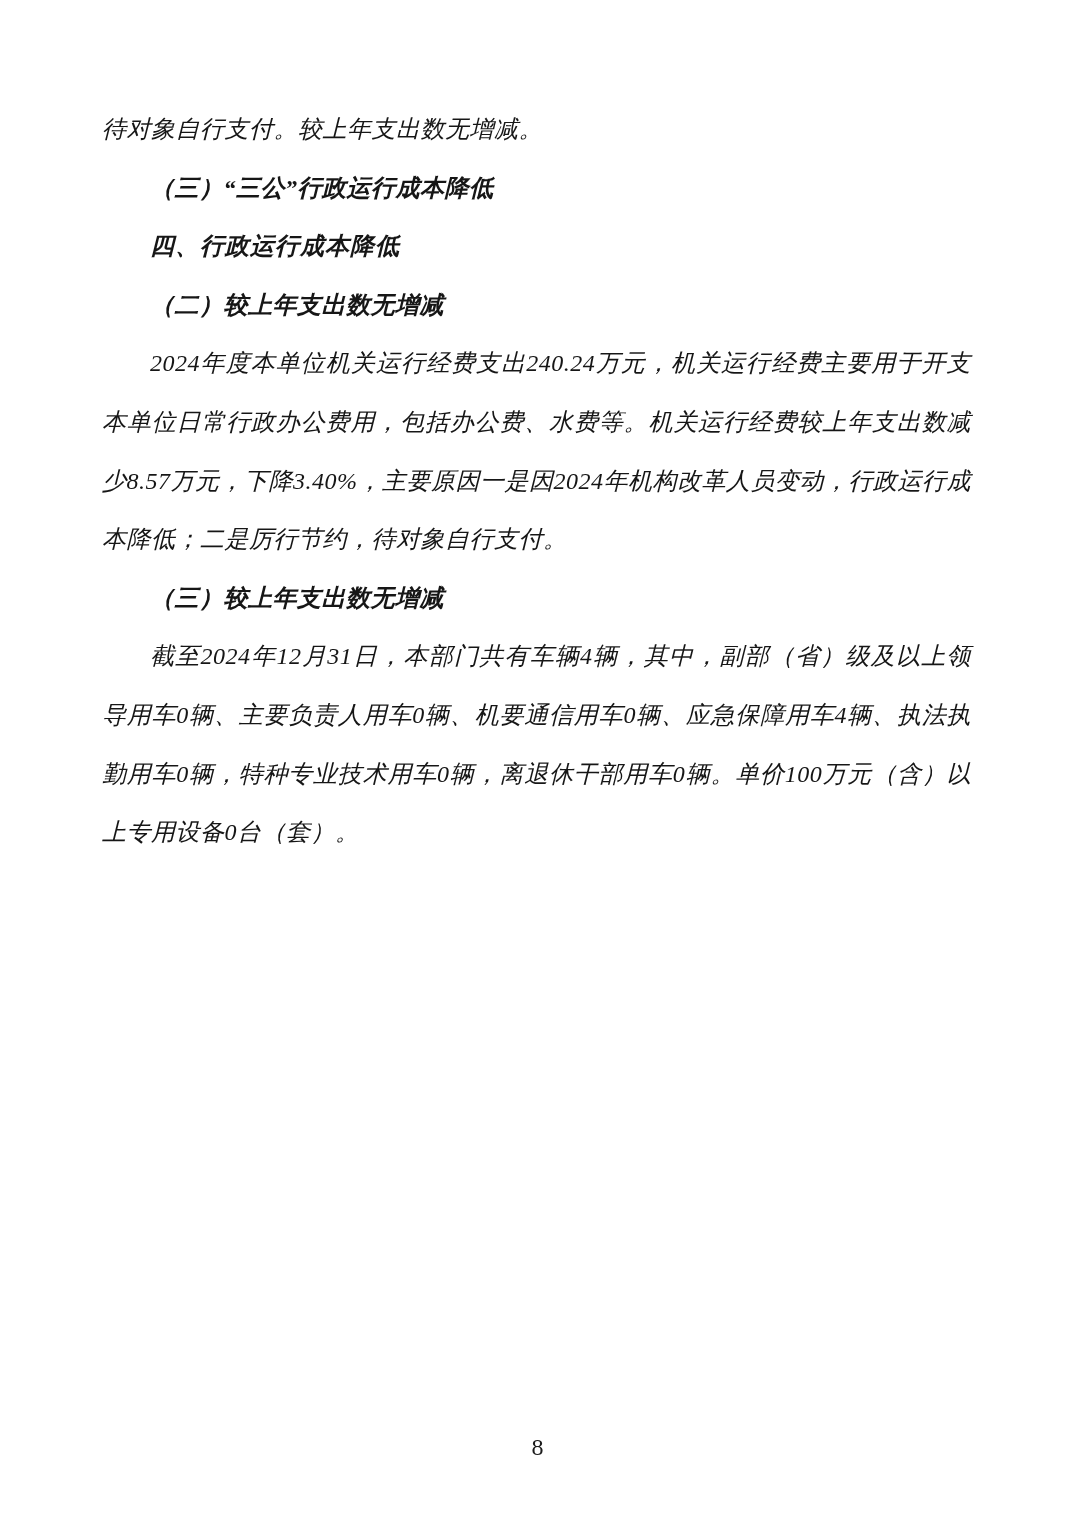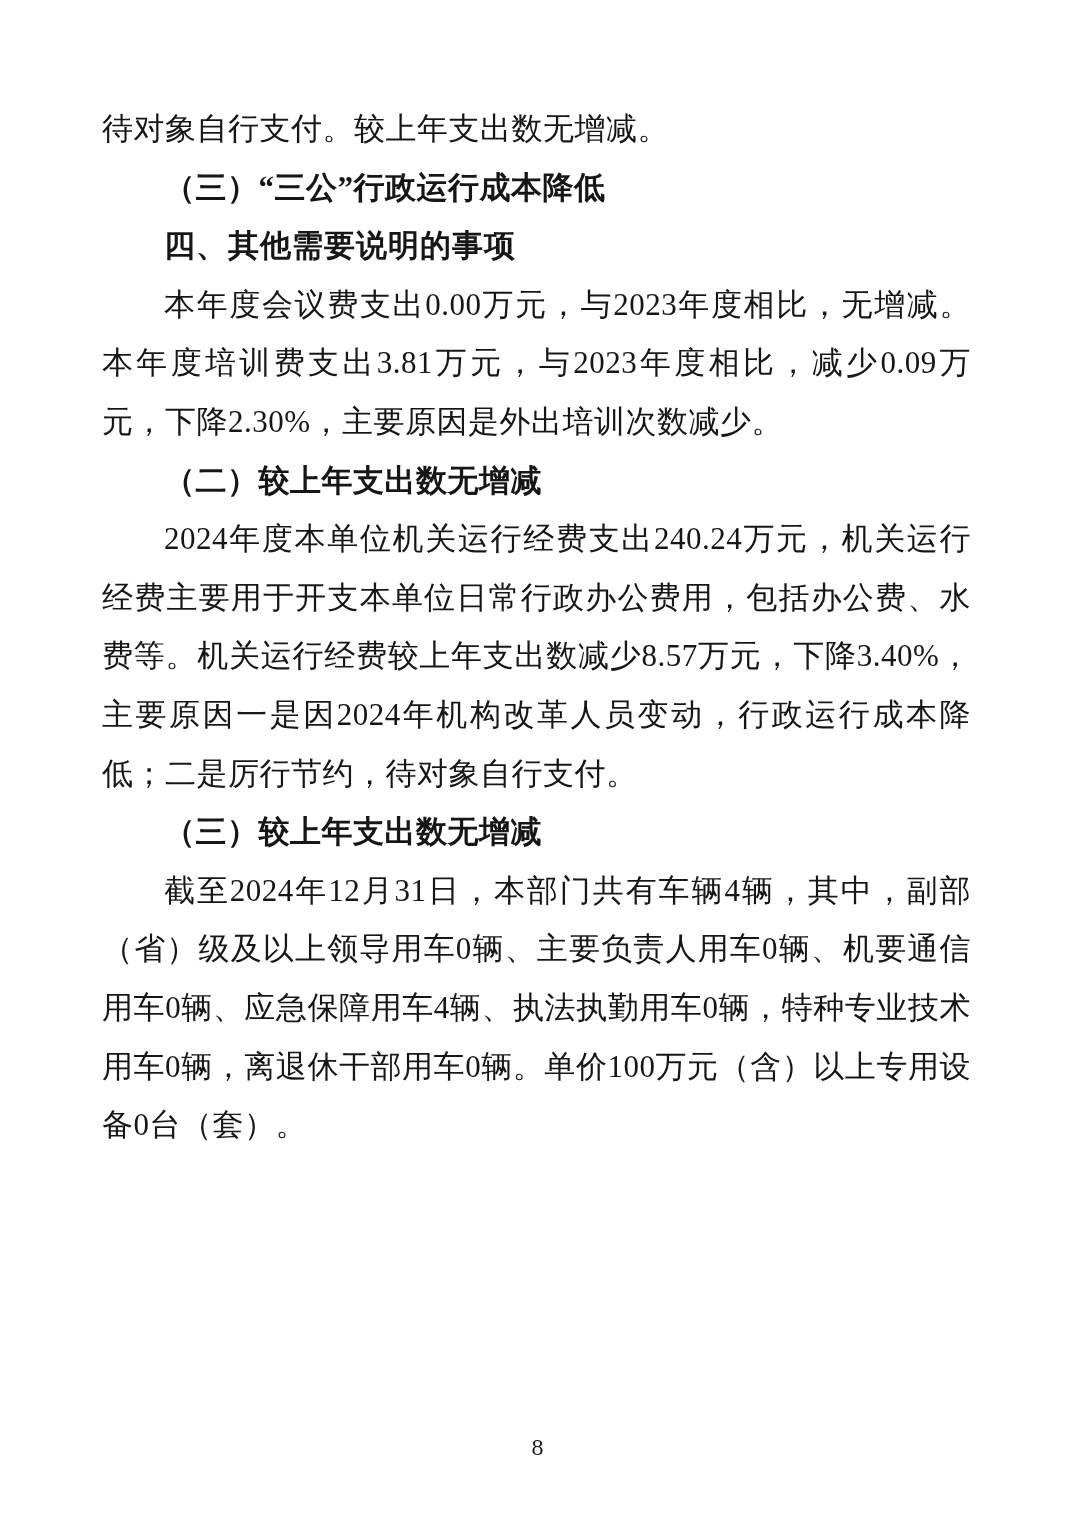--- a/index.html
+++ b/index.html
@@ -17,26 +17,27 @@
     font-family: "Liberation Serif", "DejaVu Serif", serif;
   }
   .content {
     position: absolute;
     left: 102px;
     top: 100px;
     width: 869px;
   }
   .content p {
     margin: 0;
-    font-size: 31px;
+    font-size: 24px;
     line-height: 58.6px;
     text-align: justify;
     text-justify: inter-ideograph;
     letter-spacing: 0.5px;
     word-break: break-all;
+    font-style: italic;
   }
   p.body {
     font-weight: 400;
     text-indent: 2em;
   }
   p.body.noindent {
     text-indent: 0;
   }
   p.h-kai {
     font-weight: 700;
@@ -60,21 +61,20 @@
     font-family: "Liberation Serif", "DejaVu Serif", serif;
   }
 </style>
 </head>
 <body>
 
 <div class="page">
   <div class="content">
     <p class="body noindent">待对象自行支付。较上年支出数无增减。</p>
     <p class="h-kai">（三）“三公”行政运行成本降低</p>
-    <p class="h-hei">四、其他需要说明的事项</p>
-    <p class="body">本年度会议费支出0.00万元，与2023年度相比，无增减。本年度培训费支出3.81万元，与2023年度相比，减少0.09万元，下降2.30%，主要原因是外出培训次数减少。</p>
+    <p class="h-hei">四、行政运行成本降低</p>
     <p class="h-kai">（二）较上年支出数无增减</p>
     <p class="body">2024年度本单位机关运行经费支出240.24万元，机关运行经费主要用于开支本单位日常行政办公费用，包括办公费、水费等。机关运行经费较上年支出数减少8.57万元，下降3.40%，主要原因一是因2024年机构改革人员变动，行政运行成本降低；二是厉行节约，待对象自行支付。</p>
     <p class="h-kai">（三）较上年支出数无增减</p>
     <p class="body">截至2024年12月31日，本部门共有车辆4辆，其中，副部（省）级及以上领导用车0辆、主要负责人用车0辆、机要通信用车0辆、应急保障用车4辆、执法执勤用车0辆，特种专业技术用车0辆，离退休干部用车0辆。单价100万元（含）以上专用设备0台（套）。</p>
   </div>
   <div class="page-number">8</div>
 </div>
 
 </body></html>

